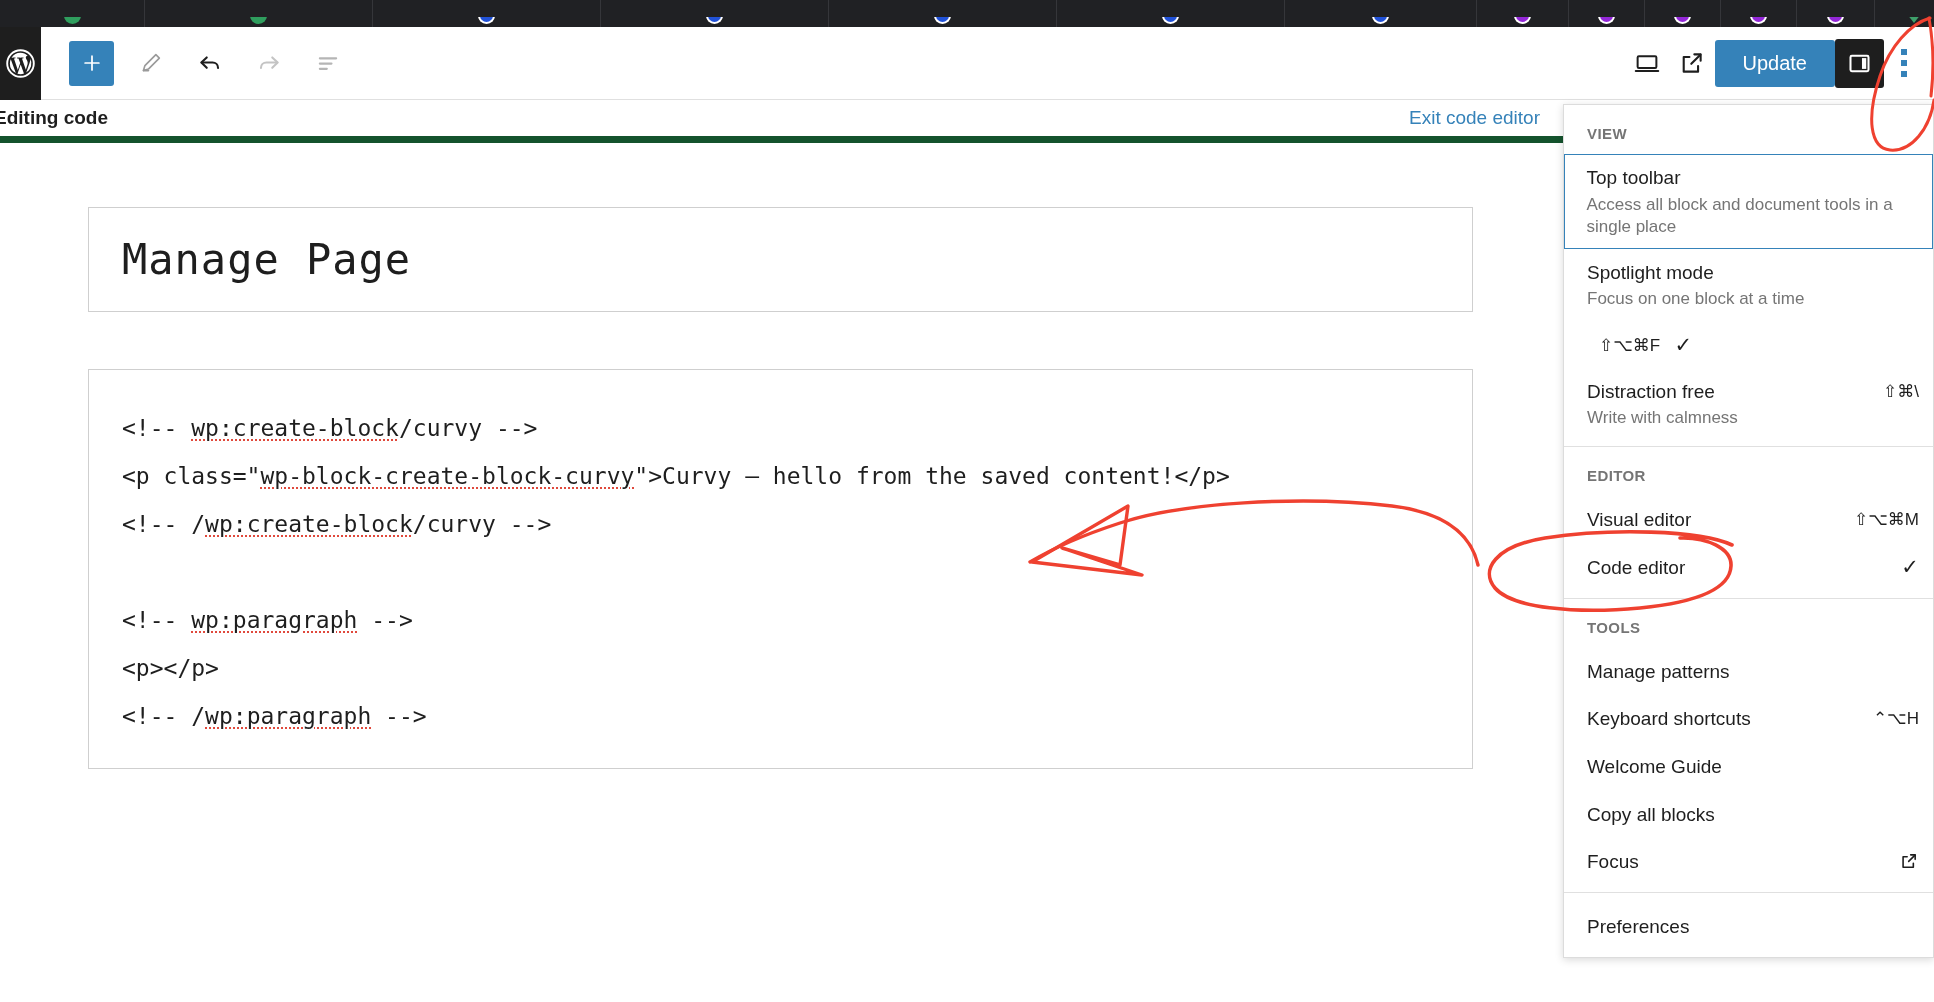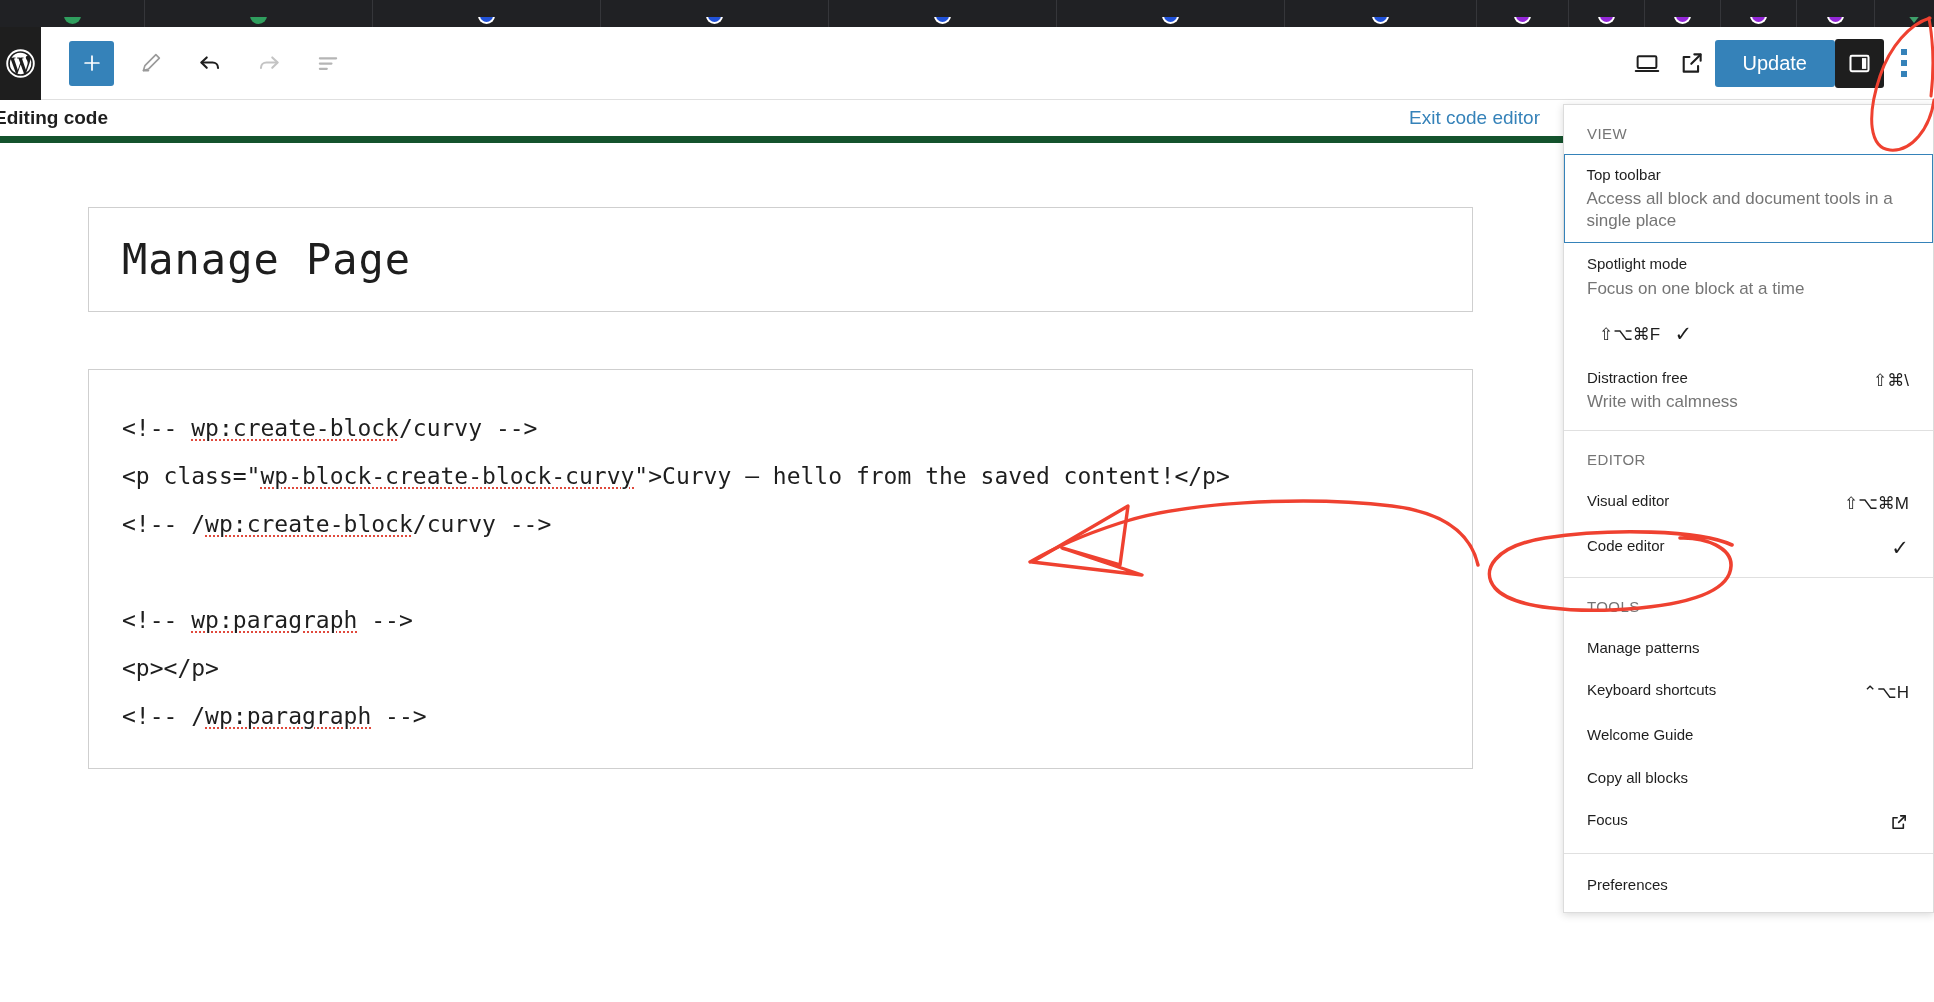--- a/index.html
+++ b/index.html
@@ -162,28 +162,29 @@
     background: #ffffff;
     border: 1px solid #dcdcdc;
     box-shadow: 0 2px 8px rgba(0,0,0,.15);
     padding-bottom: 6px;
     z-index: 20;
   }
   .menu-group-label {
     font-size: 15px; color: #757575;
     letter-spacing: .4px;
     padding: 20px 0 12px 23px;
+    font-weight: bold;
   }
   .menu-item {
-    padding: 11px 24px 11px 23px;
+    padding: 11px 14px 11px 23px;
     display: flex; align-items: flex-start;
     cursor: pointer; position: relative;
   }
   .mi-texts { flex: 1 1 auto; min-width: 0; }
-  .mi-label { font-size: 15px; color: #1e1e1e; line-height: 1.35; }
+  .mi-label { font-size: 19px; color: #1e1e1e; line-height: 1.35; }
   .mi-desc { font-size: 17px; color: #757575; line-height: 1.3; margin-top: 3px; }
   .mi-short {
     font-size: 17px; color: #1e1e1e; white-space: nowrap;
     margin-left: 12px; padding-top: 2px;
   }
   .mi-check {
     font-size: 21px; color: #1e1e1e; margin-left: 14px; width: 18px;
     padding-top: 0px; text-align: center;
   }
   .mi-extlink { margin-left: 14px; padding-top: 2px; }

